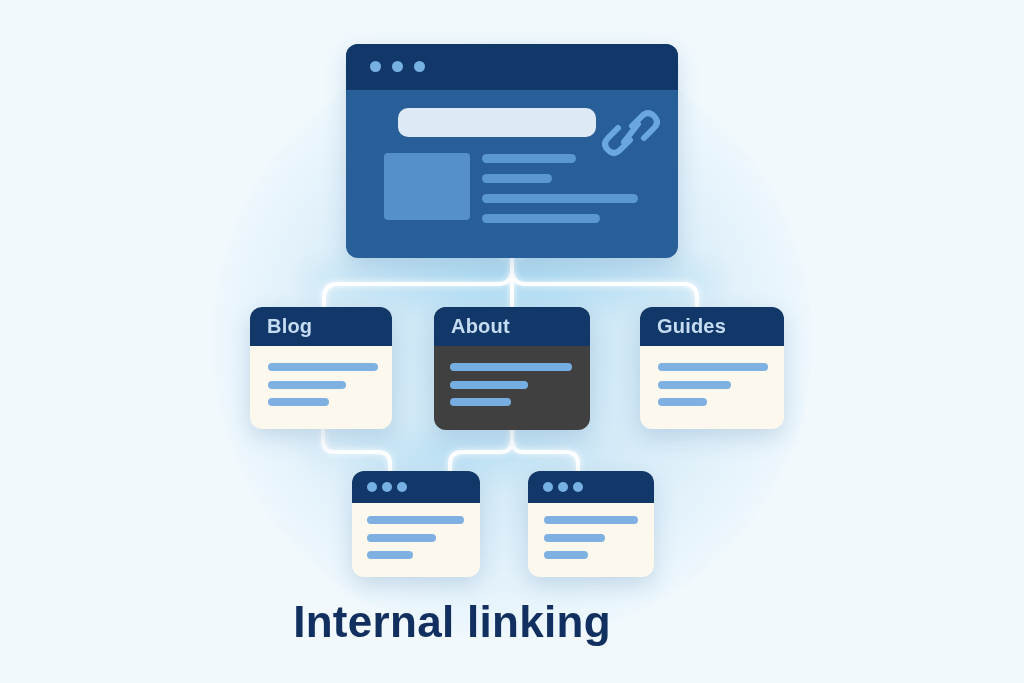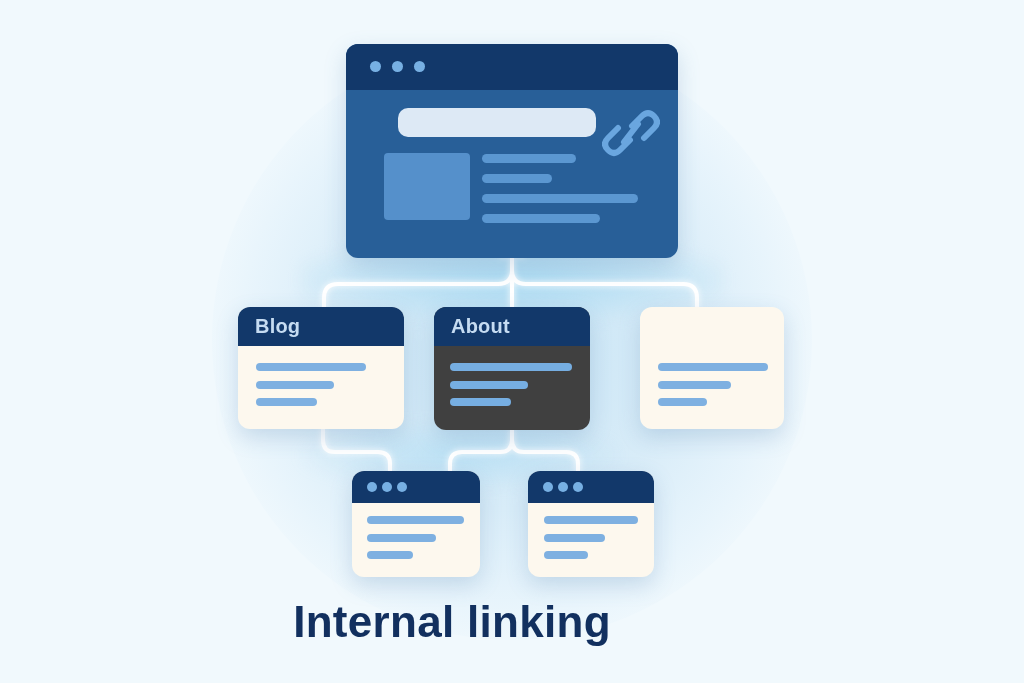--- a/index.html
+++ b/index.html
@@ -116,39 +116,42 @@
 </div>
 
 <svg class="link-icon" viewBox="0 0 58 58">
   <g fill="none" stroke="#6aa6df" stroke-width="6" stroke-linecap="round">
     <path d="M30 22 L40 12 Q46 6 52 12 Q58 18 52 24 L42 34"></path>
     <path d="M28 36 L18 46 Q12 52 6 46 Q0 40 6 34 L16 24"></path>
     <path d="M22 38 L36 20"></path>
   </g>
 </svg>
 
-<div class="win mid cream" style="left:238px;width:166px;">
+<div class="win mid cream" style="left:250px;width:142px;">
   <div class="win-header">
     <span class="mid-label">Blog</span>
   </div>
   <div class="line-lt" style="left:18px;top:56px;width:110px;"></div>
   <div class="line-lt" style="left:18px;top:74px;width:78px;"></div>
   <div class="line-lt" style="left:18px;top:91px;width:61px;"></div>
 </div>
 
 <div class="win mid blue-body" style="left:434px;width:156px;height:123px;">
   <div class="win-header">
     <span class="mid-label">About</span>
   </div>
   <div class="line-lt" style="left:16px;top:56px;width:122px;"></div>
   <div class="line-lt" style="left:16px;top:74px;width:78px;"></div>
   <div class="line-lt" style="left:16px;top:91px;width:61px;"></div>
 </div>
 
 <div class="win mid cream" style="left:640px;width:144px;">
+  <div class="win-header">
+    <span class="mid-label">Guides</span>
+  </div>
   <div class="line-lt" style="left:18px;top:56px;width:110px;"></div>
   <div class="line-lt" style="left:18px;top:74px;width:73px;"></div>
   <div class="line-lt" style="left:18px;top:91px;width:49px;"></div>
 </div>
 
 <div class="win bot cream" style="left:352px;width:128px;">
   <div class="win-header">
     <div class="dots">
       <span class="dot"></span>
       <span class="dot"></span>

